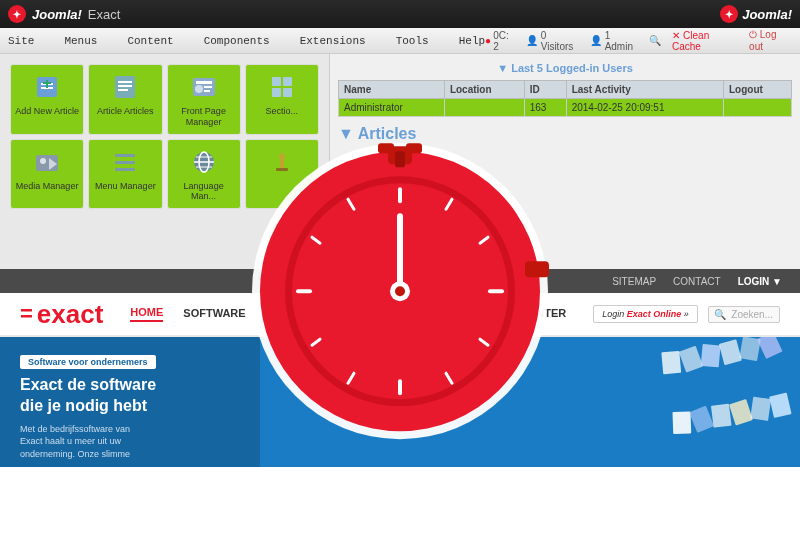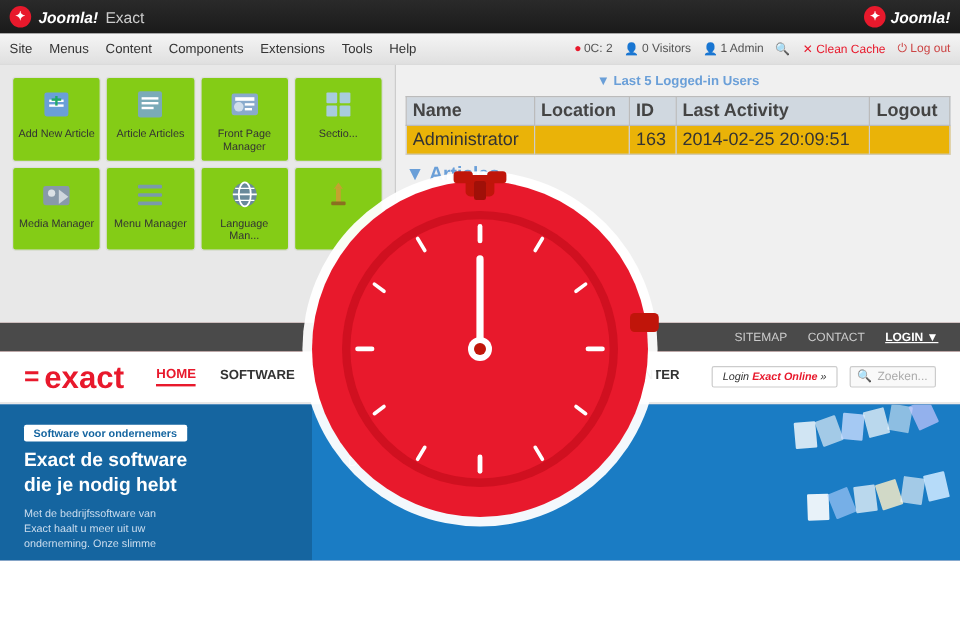--- a/index.html
+++ b/index.html
@@ -39,22 +39,23 @@
       background: linear-gradient(to bottom, #f5f5f5, #e0e0e0);
       height: 26px;
       display: flex;
       align-items: center;
       padding: 0 8px;
       border-bottom: 1px solid #ccc;
       justify-content: space-between;
     }
     .joomla-nav-left {
       display: flex;
-      gap: 14px;
-      align-items: center;
+      gap: 30px;
+      align-items: center;
+      font-family: Liberation Mono, monospace;
     }
     .joomla-nav-item {
       font-size: 11px;
       color: #333;
       cursor: pointer;
     }
     .joomla-nav-right {
       display: flex;
       align-items: center;
       gap: 10px;
@@ -121,47 +122,47 @@
     .logged-users-title {
       color: #6a9fd8;
       font-size: 11px;
       font-weight: bold;
       margin-bottom: 6px;
       text-align: center;
     }
     .logged-users-table {
       width: 100%;
       border-collapse: collapse;
-      font-size: 15px;
+      font-size: 10px;
     }
     .logged-users-table th {
       background: #d0d8e0;
       padding: 3px 5px;
       text-align: left;
       color: #444;
       font-weight: bold;
       border: 1px solid #bbb;
     }
     .logged-users-table td {
       padding: 3px 5px;
       border: 1px solid #ccc;
-      background: #eab308;
+      background: #84cc16;
       color: #333;
     }
     .articles-section {
       margin-top: 8px;
       font-size: 16px;
       color: #6a9fd8;
       font-weight: bold;
     }
 
     
     .exact-website {
       position: relative;
-      background: #fca5a5;
+      background: #0f172a;
     }
 
     
     .exact-topbar {
       background: #4a4a4a;
       height: 24px;
       display: flex;
       align-items: center;
       justify-content: flex-end;
       padding: 0 10px;
@@ -169,21 +170,20 @@
     }
     .exact-topbar-item {
       color: #ccc;
       font-size: 10px;
       padding: 0 8px;
       cursor: pointer;
     }
     .exact-topbar-item.active {
       color: #fff;
       font-weight: bold;
-      text-decoration: underline;
     }
 
     
     .exact-nav {
       background: #fff;
       border-bottom: 2px solid #e8e8e8;
       height: 44px;
       display: flex;
       align-items: center;
       padding: 0 20px;

